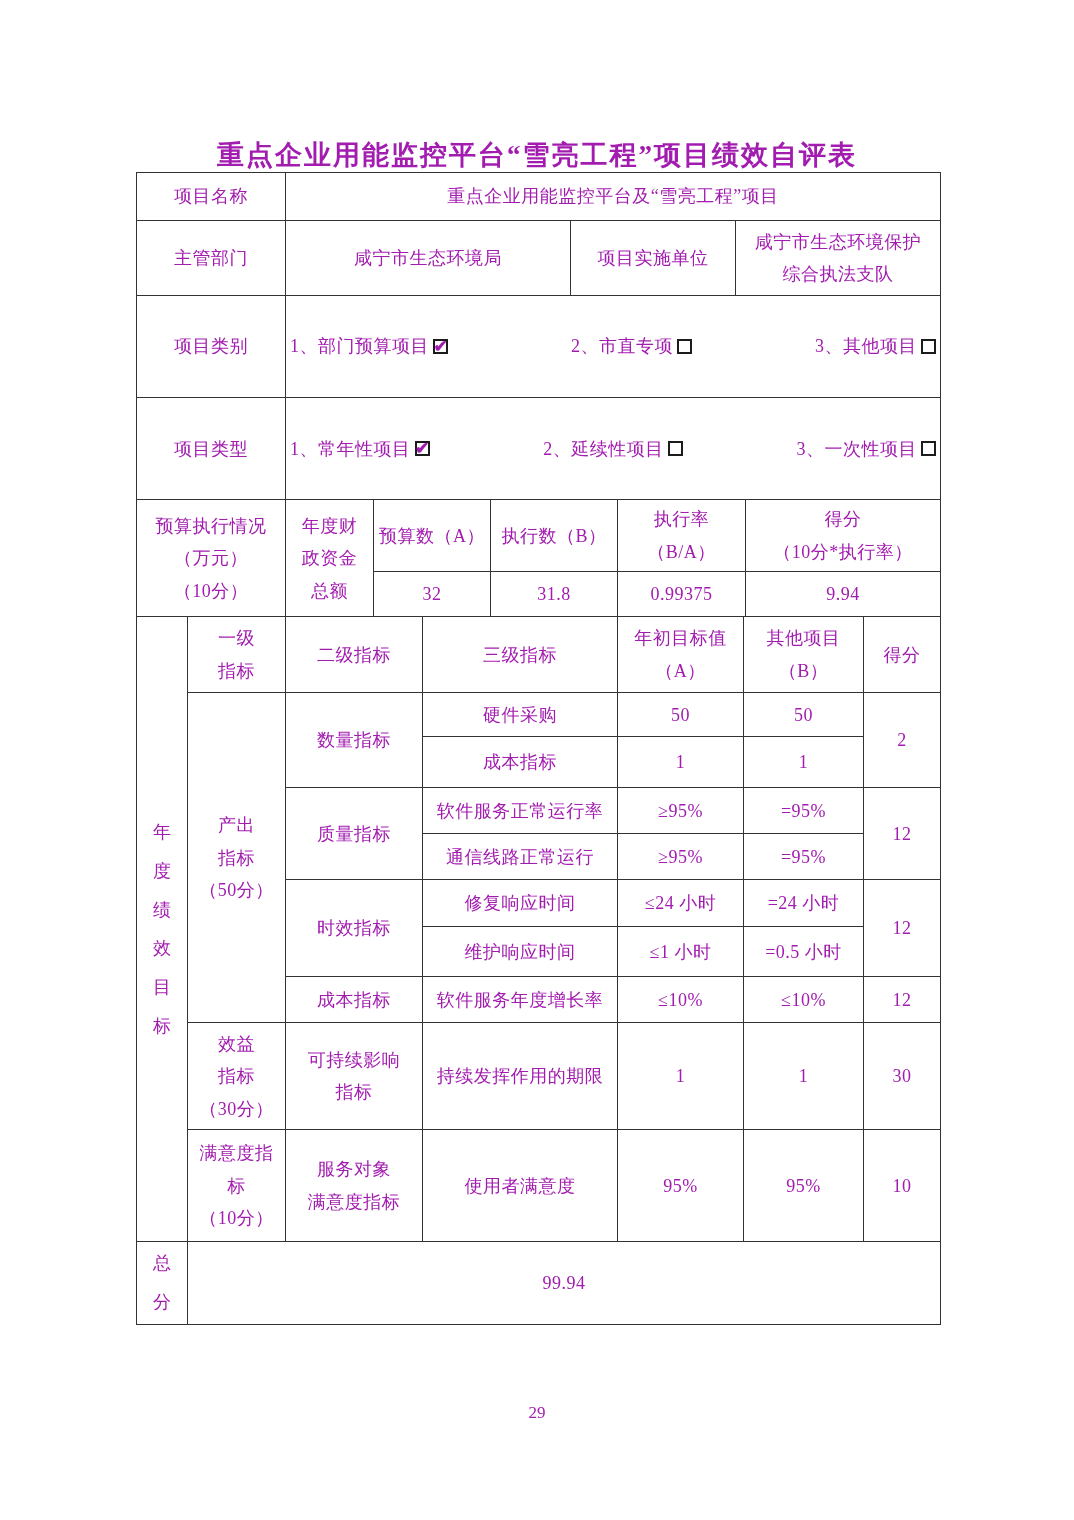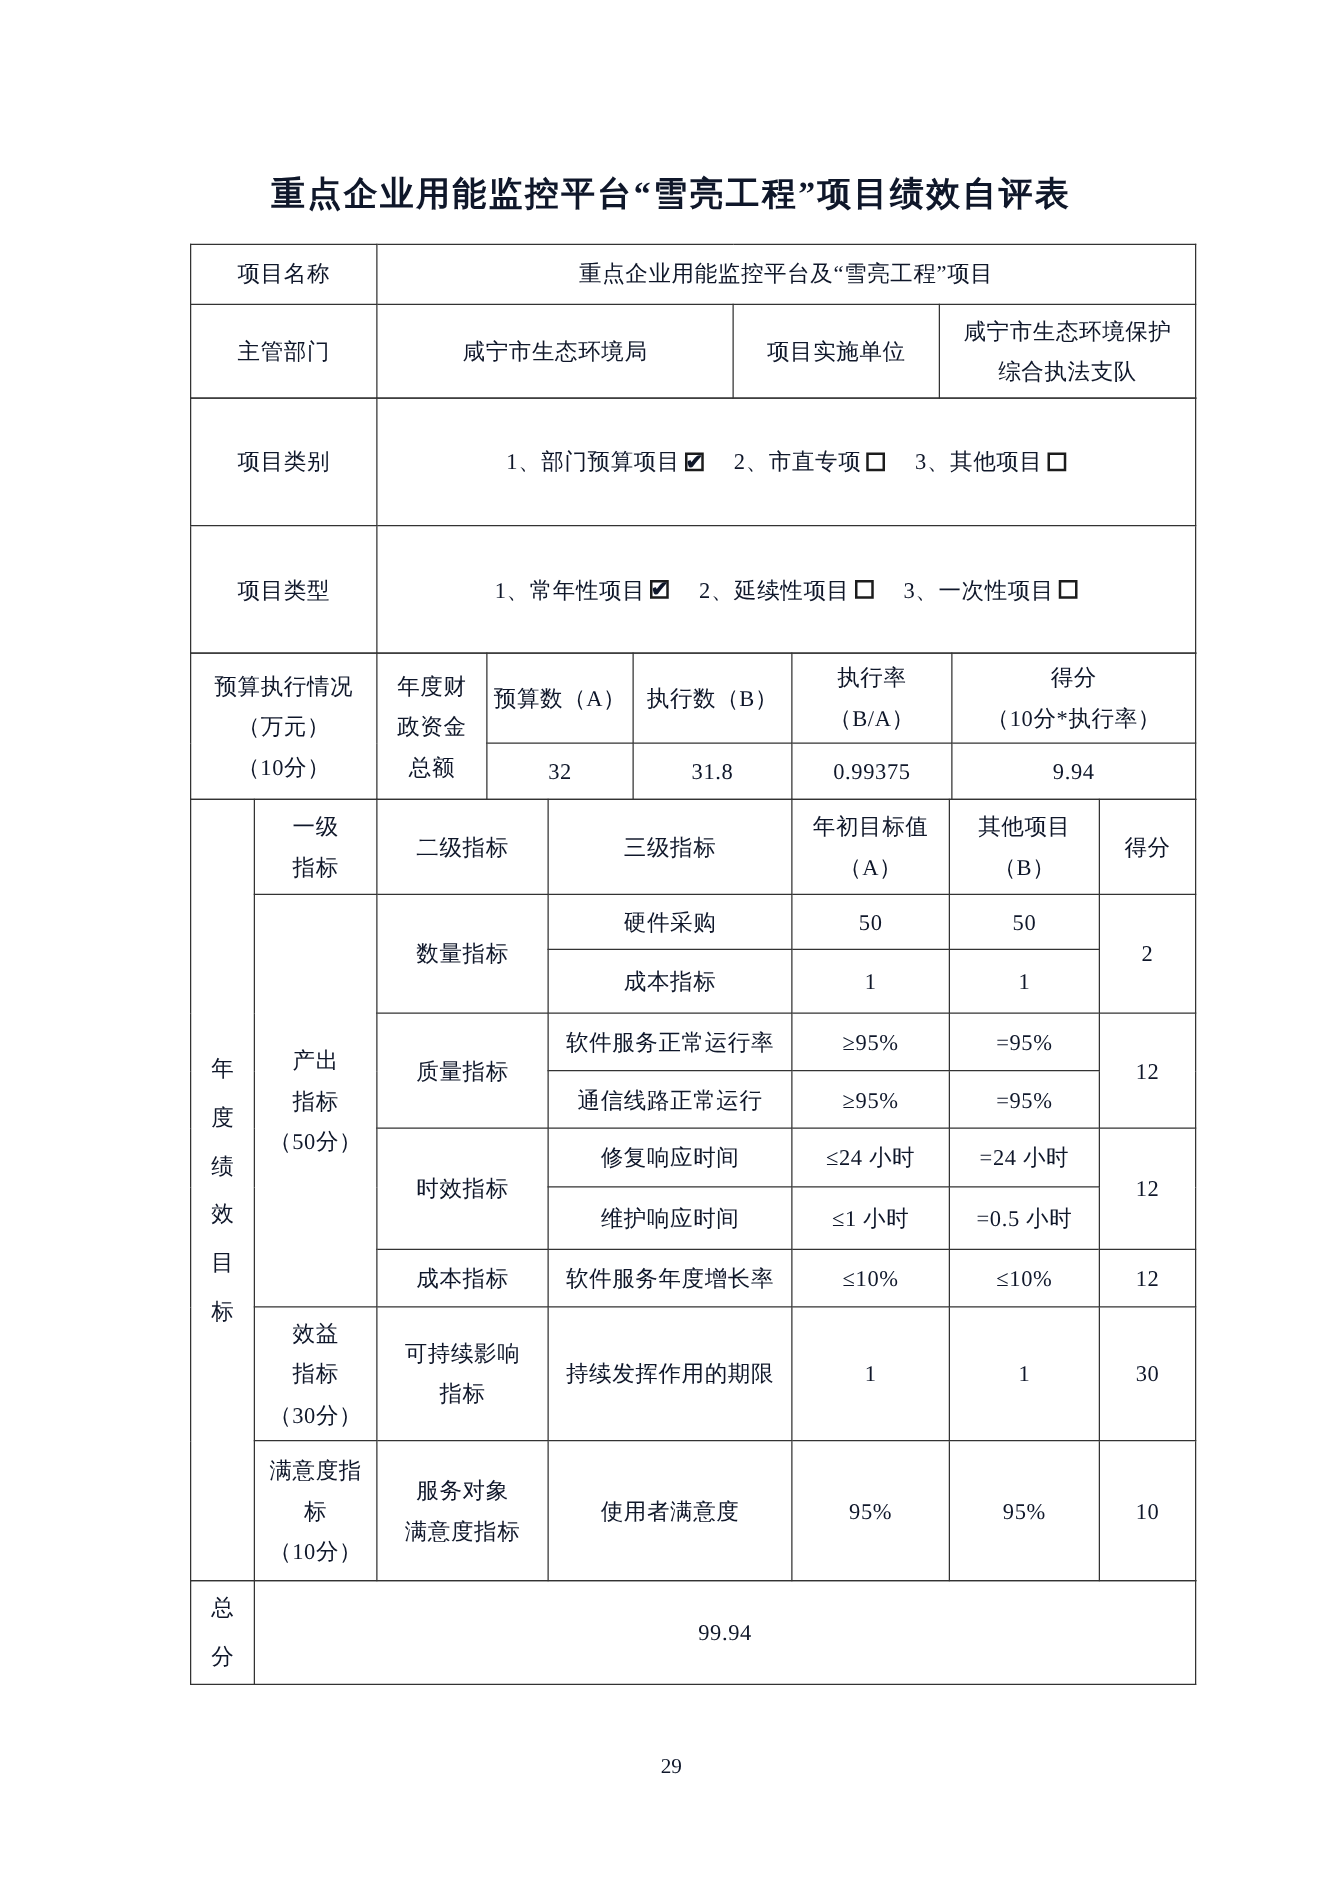--- a/index.html
+++ b/index.html
@@ -3,40 +3,39 @@
 <meta charset="utf-8">
 <style>
   * { box-sizing: border-box; }
   html, body { margin: 0; padding: 0; background: #ffffff; }
   .page {
     position: relative;
     width: 1074px;
     height: 1520px;
     background: #ffffff;
     font-family: "Liberation Serif", "DejaVu Serif", serif;
-    color: #0f172a;
+    color: #a21caf;
     overflow: hidden;
   }
   .doc-title {
     position: absolute;
     top: 137px;
     left: 0;
     width: 100%;
     text-align: center;
     font-size: 27px;
     font-weight: 700;
     letter-spacing: 2px;
     white-space: pre-line;
   }
   .tbl-wrap {
     position: absolute;
-    top: 195px;
+    top: 172px;
     left: 136px;
     width: 804px;
-    margin-left: 16px;
   }
   table.t {
     border-collapse: collapse;
     table-layout: fixed;
     width: 804px;
   }
   table.t + table.t { margin-top: -1px; }
   td {
     border: 1px solid #333333;
     text-align: center;
@@ -57,21 +56,21 @@
   tr.r44  { height: 44px; }
   tr.r51  { height: 51px; }
   tr.r47  { height: 47px; }
   tr.r50  { height: 50px; }
   tr.r107 { height: 107px; }
   tr.r112 { height: 112px; padding-left: 12px; }
   tr.r70  { height: 70px; }
   .vside { line-height: 2.15; letter-spacing: 0; }
   .opts {
     display: flex;
-    justify-content: center;
+    justify-content: space-between;
     align-items: center;
     gap: 24px;
   }
   .opt { display: inline-flex; align-items: center; white-space: nowrap; }
   .cbx {
     display: inline-flex;
     align-items: center;
     justify-content: center;
     width: 15px;
     height: 15px;

